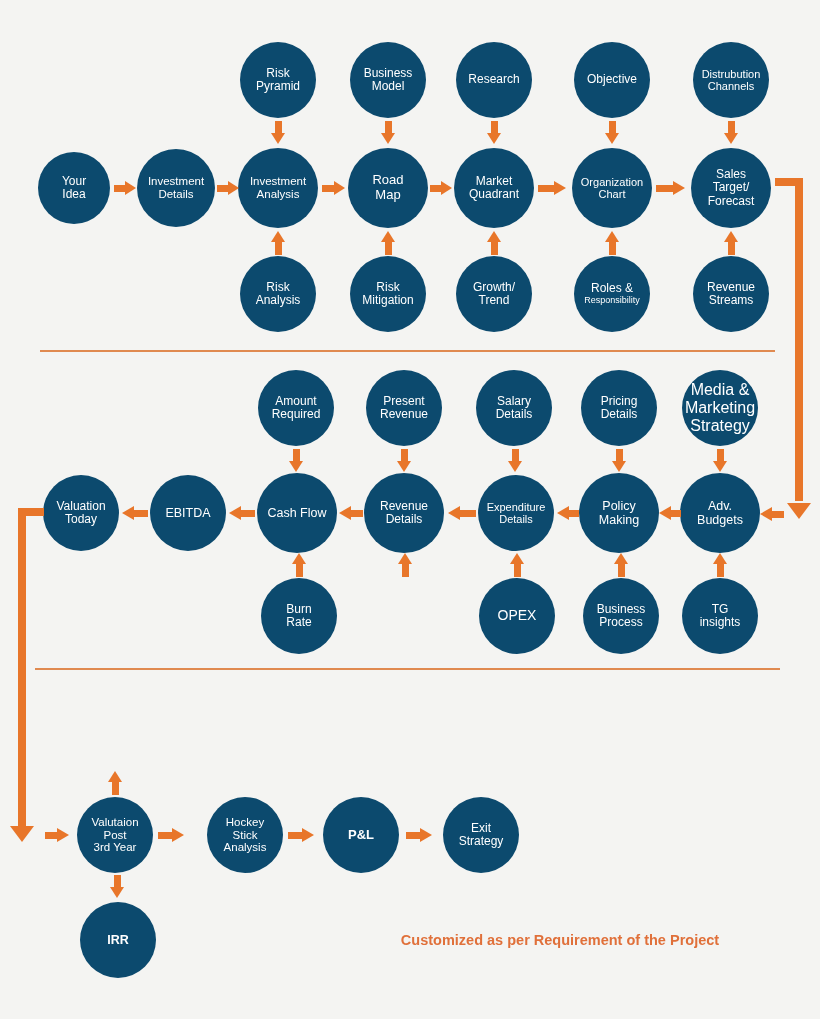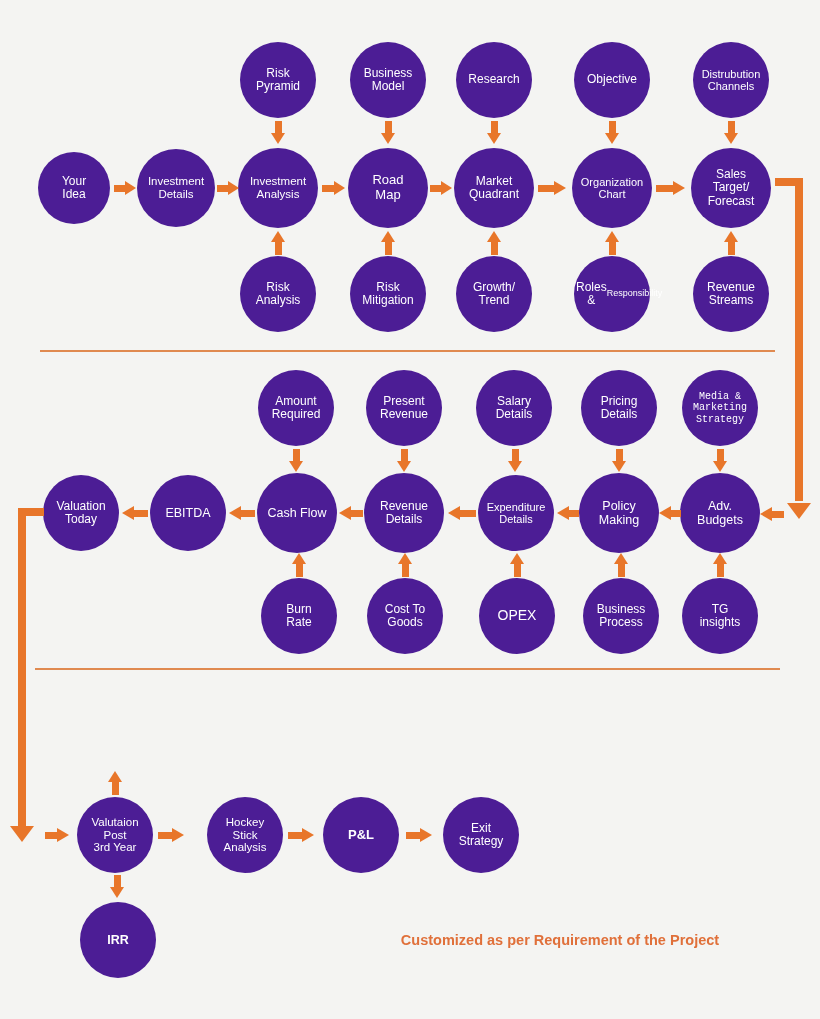--- a/index.html
+++ b/index.html
@@ -11,24 +11,25 @@
     position: relative;
     width: 820px;
     height: 1019px;
     background: #f4f4f2;
     font-family: "Liberation Sans", sans-serif;
     overflow: hidden;
   }
   .node {
     position: absolute;
     border-radius: 50%;
-    background: #4c1d95;
+    background: #0c4a6e;
     color: #ffffff;
     display: flex;
     align-items: center;
+    justify-content: center;
     text-align: center;
     line-height: 1.12;
     box-sizing: border-box;
     padding: 2px;
   }
   .node .lbl {
     display: block;
     width: 100%;
     white-space: pre-line;
   }
@@ -123,21 +124,21 @@
 Analysis</span>
   </div>
   <div class="node" style="left:350px; top:256px; width:76px; height:76px; font-size:12px;">
     <span class="lbl">Risk
 Mitigation</span>
   </div>
   <div class="node" style="left:456px; top:256px; width:76px; height:76px; font-size:12px;">
     <span class="lbl">Growth/
 Trend</span>
   </div>
-  <div class="node" style="left:574px; top:256px; width:76px; height:76px; font-size:12px; flex-direction:row;">
+  <div class="node" style="left:574px; top:256px; width:76px; height:76px; font-size:12px; flex-direction:column;">
     <span class="lbl">Roles &amp;</span>
     <span class="sub">Responsibility</span>
   </div>
   <div class="node" style="left:693px; top:256px; width:76px; height:76px; font-size:12px;">
     <span class="lbl">Revenue
 Streams</span>
   </div>
 
   <div class="arrow" style="left:114px; top:181px; width:22px; height:14px;">
     <div class="shaft" style="left:0; top:4px; width:13px; height:7px;"></div>
@@ -252,33 +253,29 @@
 Revenue</span>
   </div>
   <div class="node" style="left:476px; top:370px; width:76px; height:76px; font-size:12px;">
     <span class="lbl">Salary
 Details</span>
   </div>
   <div class="node" style="left:581px; top:370px; width:76px; height:76px; font-size:12px;">
     <span class="lbl">Pricing
 Details</span>
   </div>
-  <div class="node" style="left:682px; top:370px; width:76px; height:76px; font-size:10px;font-family:Liberation Mono, monospace;">
+  <div class="node" style="left:682px; top:370px; width:76px; height:76px; font-size:16px;">
     <span class="lbl">Media &amp;
 Marketing
 Strategy</span>
   </div>
 
   <div class="node" style="left:261px; top:578px; width:76px; height:76px; font-size:12px;">
     <span class="lbl">Burn
 Rate</span>
-  </div>
-  <div class="node" style="left:367px; top:578px; width:76px; height:76px; font-size:12px;">
-    <span class="lbl">Cost To
-Goods</span>
   </div>
   <div class="node" style="left:479px; top:578px; width:76px; height:76px; font-size:14px;">
     <span class="lbl">OPEX</span>
   </div>
   <div class="node" style="left:583px; top:578px; width:76px; height:76px; font-size:12px;">
     <span class="lbl">Business
 Process</span>
   </div>
   <div class="node" style="left:682px; top:578px; width:76px; height:76px; font-size:12px;">
     <span class="lbl">TG

